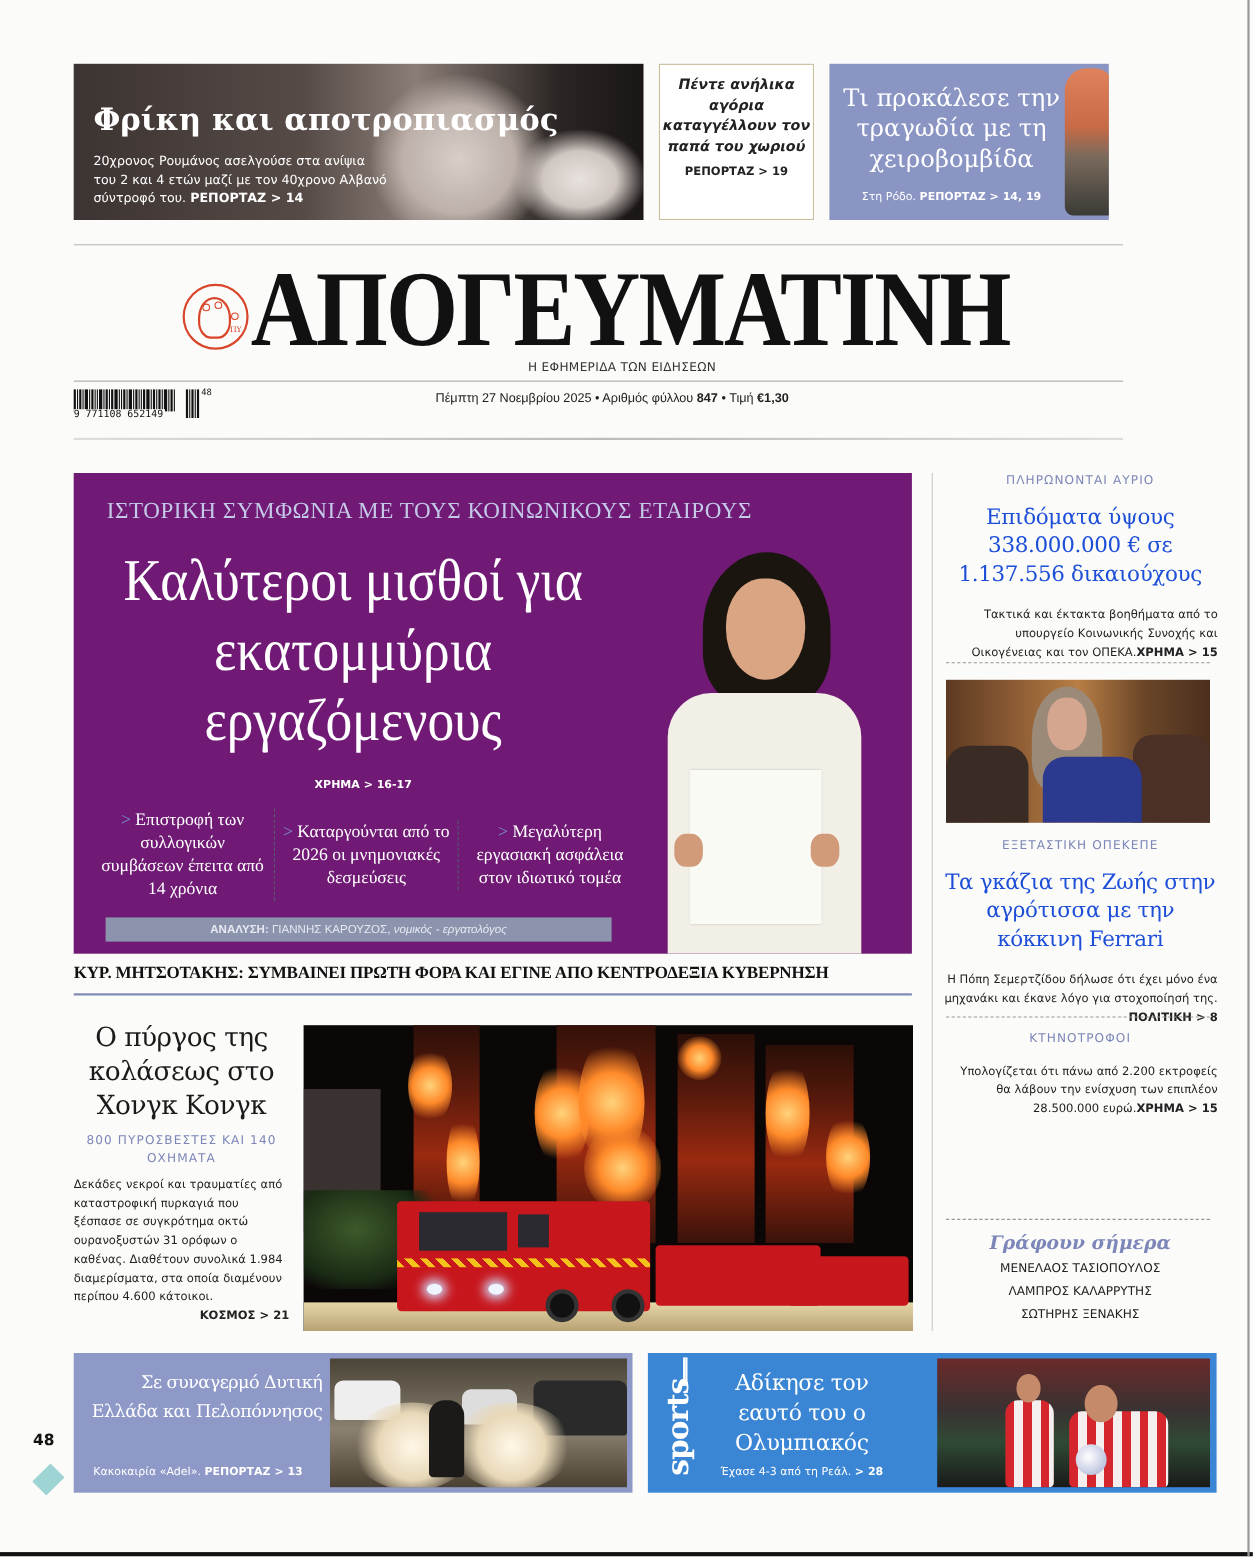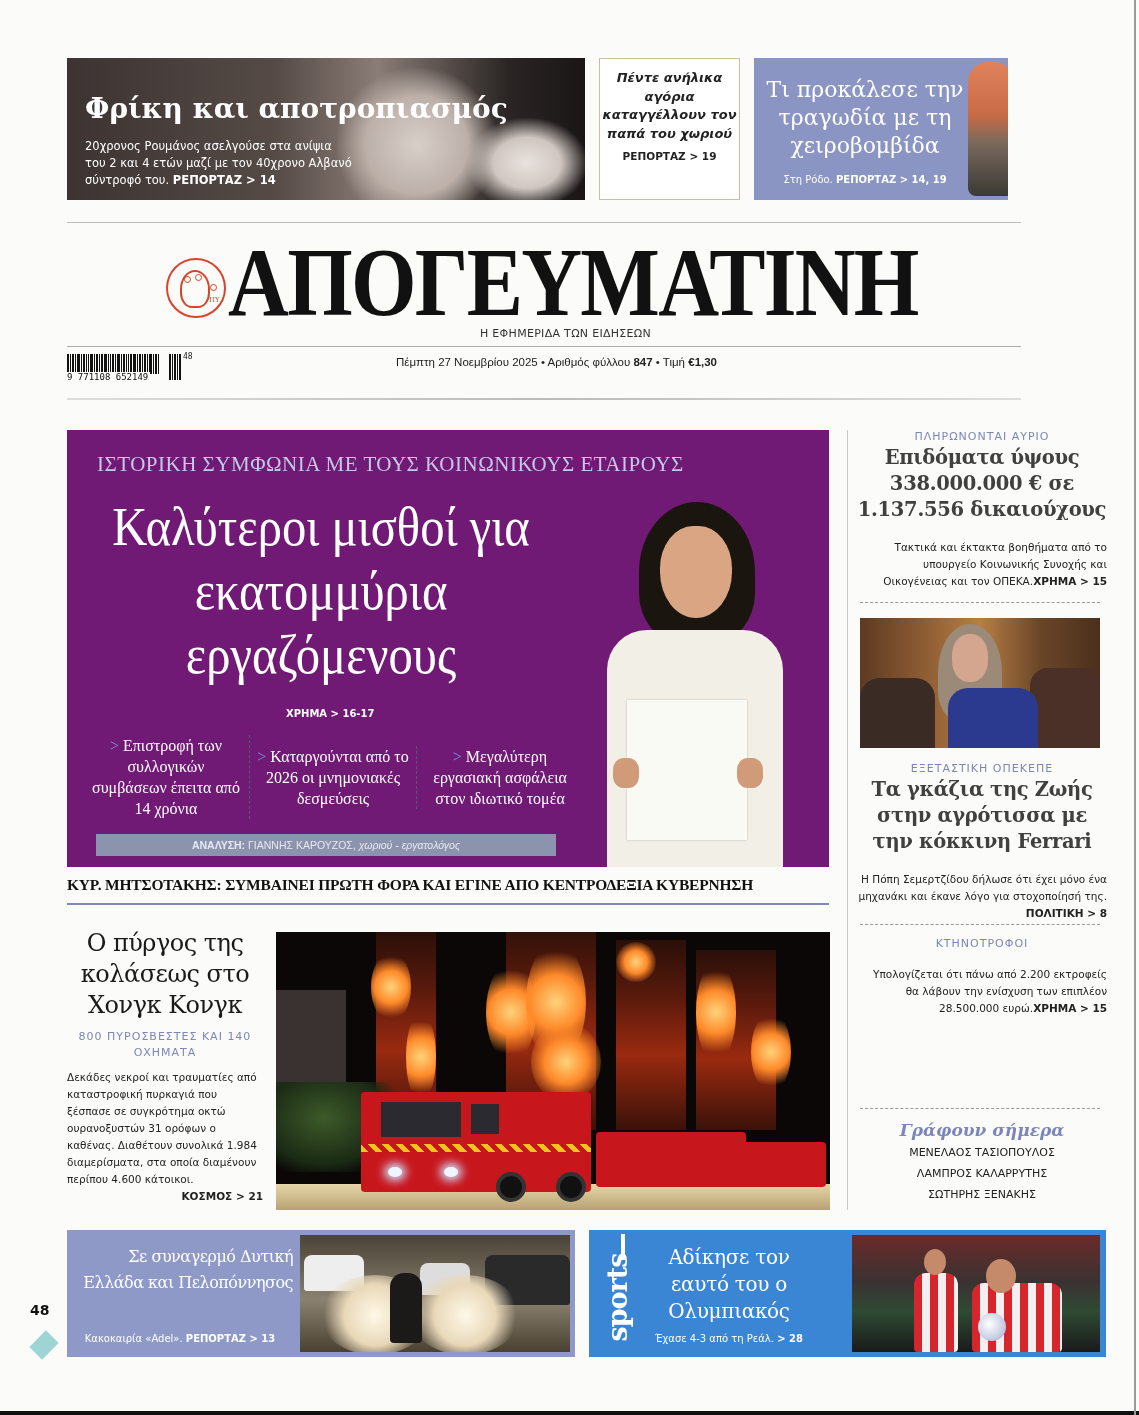--- a/index.html
+++ b/index.html
@@ -65,21 +65,21 @@
   .lead .hand-l, .lead .hand-r { position: absolute; top: 288px; width: 26px; height: 30px; background: #d19a79; border-radius: 40%; }
   .lead .hand-l { left: 36px; } .lead .hand-r { left: 160px; }
 
   .subhead { left: 67px; top: 876px; width: 762px; font-family: "Liberation Serif", serif; font-weight: bold; font-size: 15.5px; color: #111; white-space: nowrap; letter-spacing: -0.2px; }
   .rule-sub { left: 67px; top: 903px; width: 762px; height: 2px; background: #7e89b6; }
 
   
   .sidebar-line { left: 847px; top: 430px; width: 1px; height: 780px; background: #c8c8c8; }
   .side { left: 857px; width: 250px; text-align: center; }
   .side .kick { font-size: 11px; color: #7d86b8; letter-spacing: 1px; }
-  .side h3 { font-family: "DejaVu Serif", serif; font-weight: bold; font-size: 19.5px; line-height: 26px; color: #404040; margin-top: 2px; letter-spacing: -0.3px; }
+  .side h3 { font-family: "DejaVu Serif", serif; font-weight: normal; font-size: 19.5px; line-height: 26px; color: #1d4ed8; margin-top: 14px; letter-spacing: -0.3px; }
   .side p { text-align: right; font-size: 10.5px; line-height: 17px; color: #222; margin-top: 16px; }
   .side .ref { font-weight: bold; float: right; }
   .dash { left: 860px; width: 240px; height: 0; border-top: 1.5px dashed #999; }
   .side-photo { left: 860px; top: 618px; width: 240px; height: 130px; overflow: hidden;
     background: linear-gradient(90deg, #5e3a22 0%, #8a5a33 25%, #b77e45 50%, #6a4628 75%, #4b2f1d 100%); }
   .side-photo .chair { position: absolute; left: 0; top: 60px; width: 75px; height: 70px; background: #3b2b25; border-radius: 20px 20px 0 0; }
   .side-photo .hairw { position: absolute; left: 78px; top: 6px; width: 64px; height: 96px; background: #9b8a78; border-radius: 50% 50% 30% 30%; }
   .side-photo .facew { position: absolute; left: 92px; top: 16px; width: 36px; height: 48px; background: #d4a690; border-radius: 45%; }
   .side-photo .suit { position: absolute; left: 88px; top: 70px; width: 90px; height: 60px; background: #2b3a8f; border-radius: 20px 20px 0 0; }
   .side-photo .chair2 { position: absolute; left: 170px; top: 50px; width: 70px; height: 80px; background: #4a3026; border-radius: 18px 18px 0 0; }
@@ -233,21 +233,21 @@
   <h1>Καλύτεροι μισθοί για εκατομμύρια εργαζόμενους</h1>
   <div class="ref">ΧΡΗΜΑ &gt; 16-17</div>
   <div class="bullets">
     <div class="bullet"><span class="arrow">&gt;</span> <span>Επιστροφή των συλλογικών συμβάσεων έπειτα από 14 χρόνια</span></div>
     <div class="bullet"><span class="arrow">&gt;</span> <span>Καταργούνται από το 2026 οι μνημονιακές δεσμεύσεις</span></div>
     <div class="bullet"><span class="arrow">&gt;</span> <span>Μεγαλύτερη εργασιακή ασφάλεια στον ιδιωτικό τομέα</span></div>
   </div>
   <div class="analysis cond">
     <b>ΑΝΑΛΥΣΗ:</b>
     <span style="font-style:normal">ΓΙΑΝΝΗΣ ΚΑΡΟΥΖΟΣ,</span>
-    <span>χωριού - εργατολόγος</span>
+    <span>νομικός - εργατολόγος</span>
   </div>
 </div>
 
 <div class="abs subhead">ΚΥΡ. ΜΗΤΣΟΤΑΚΗΣ: ΣΥΜΒΑΙΝΕΙ ΠΡΩΤΗ ΦΟΡΑ ΚΑΙ ΕΓΙΝΕ ΑΠΟ ΚΕΝΤΡΟΔΕΞΙΑ ΚΥΒΕΡΝΗΣΗ</div>
 <div class="abs rule-sub"></div>
 
 <div class="abs sidebar-line"></div>
 
 <div class="abs side" style="top:430px;">
   <div class="kick">ΠΛΗΡΩΝΟΝΤΑΙ ΑΥΡΙΟ</div>

